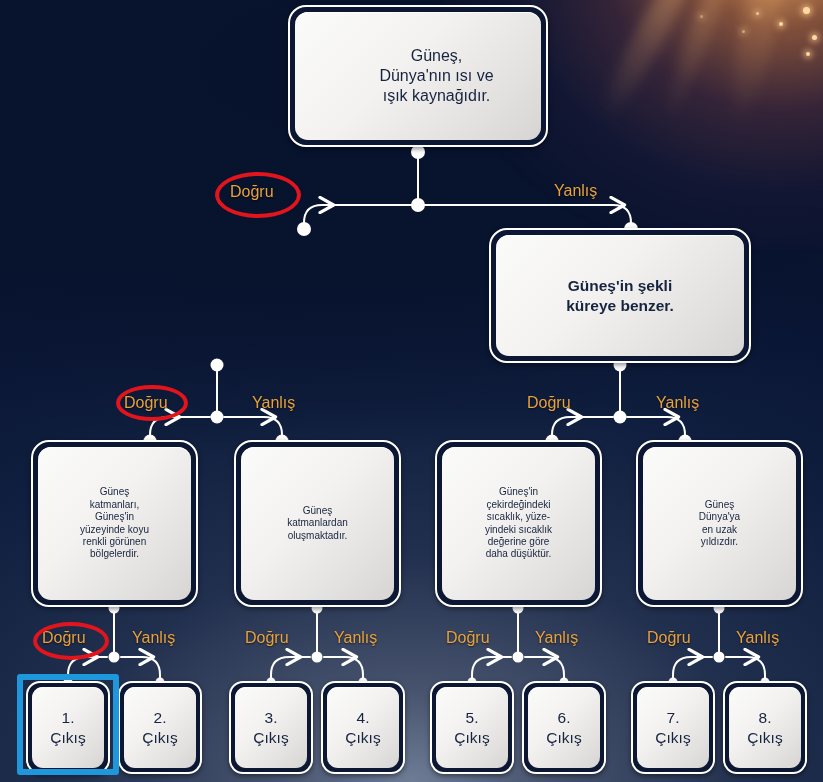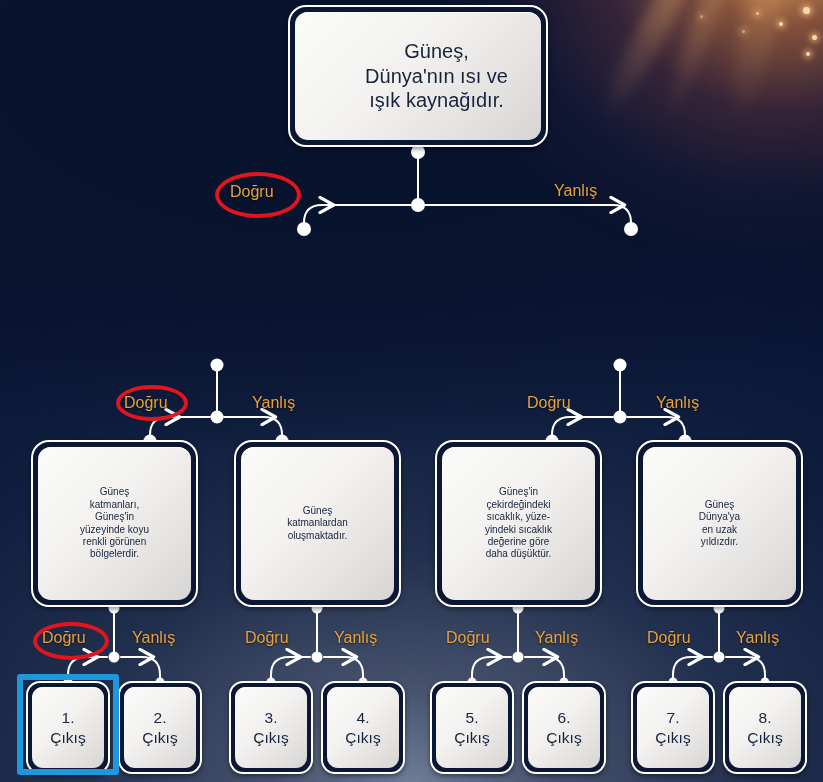--- a/index.html
+++ b/index.html
@@ -42,21 +42,21 @@
     width:100%;height:100%;box-sizing:border-box;
     border-radius:13px;
     background:linear-gradient(135deg,#fbfbfa 0%,#f3f2f0 42%,#e2e1df 78%,#d6d5d3 100%);
     display:flex;align-items:center;justify-content:center;
     text-align:center;
     color:#17243f;
     line-height:1.24;
     padding:4px 7px;
     box-shadow:inset 0 1px 0 rgba(255,255,255,.9);
   }
-  .node.lvl0 .node-inner{font-size:20px;padding-left:44px;}
+  .node.lvl0 .node-inner{font-size:16px;padding-left:44px;}
   .node.lvl1 .node-inner{font-size:15.5px;font-weight:bold;}
   .node.lvl2 .node-inner{font-size:10px;font-weight:normal;}
   .node.leaf{border-radius:14px;padding:4px;}
   .node.leaf .node-inner{font-size:15.5px;border-radius:11px;}
 
   
   .blabel{position:absolute;color:#e9a23b;font-size:16px;white-space:nowrap;
     text-shadow:0 1px 2px rgba(0,0,0,.6);}
 
   
@@ -180,20 +180,24 @@
     </g>
   </svg>
 
   <div class="node lvl0" style="left:288px;top:5px;width:260px;height:142px;">
     <div class="node-inner" style="white-space:pre-line;">Güneş,
 Dünya'nın ısı ve
 ışık kaynağıdır.</div>
   </div>
 
 
+  <div class="node lvl1" style="left:489px;top:228px;width:262px;height:135px;">
+    <div class="node-inner" style="white-space:pre-line;">Güneş'in şekli
+küreye benzer.</div>
+  </div>
 
   <div class="node lvl2" style="left:31px;top:440px;width:167px;height:167px;">
     <div class="node-inner" style="white-space:pre-line;">Güneş
 katmanları,
 Güneş'in
 yüzeyinde koyu
 renkli görünen
 bölgelerdir.</div>
   </div>
 

